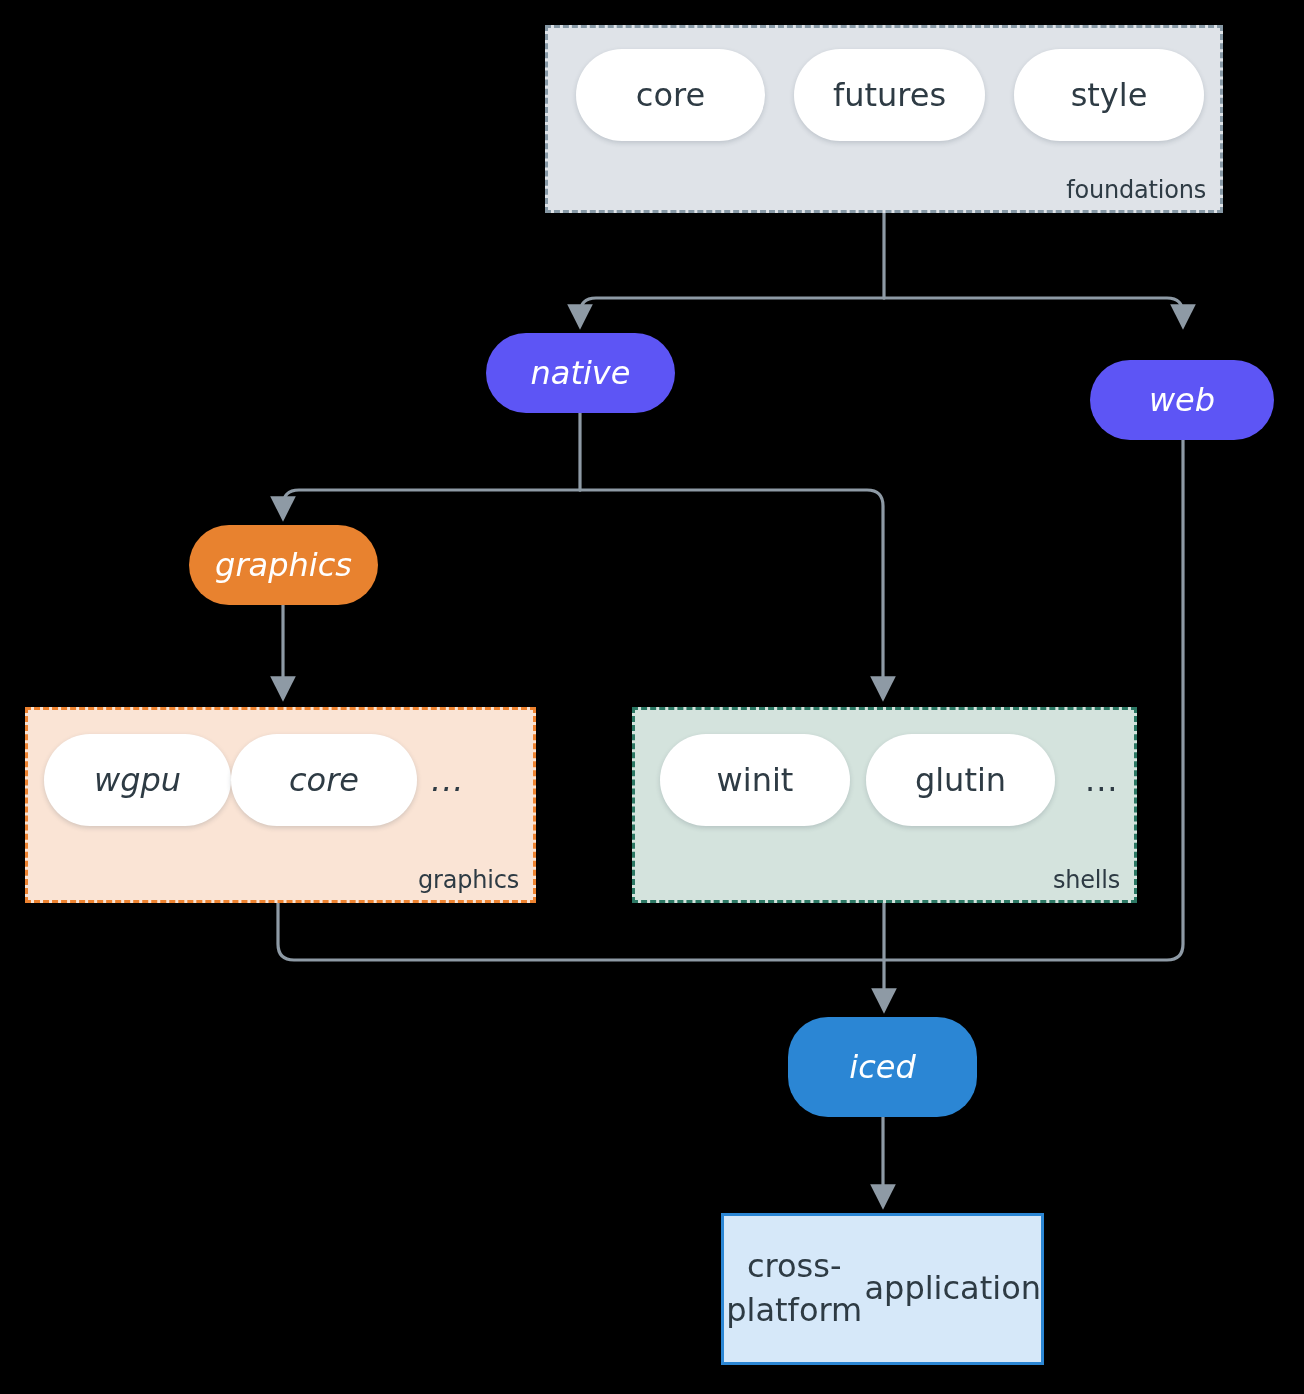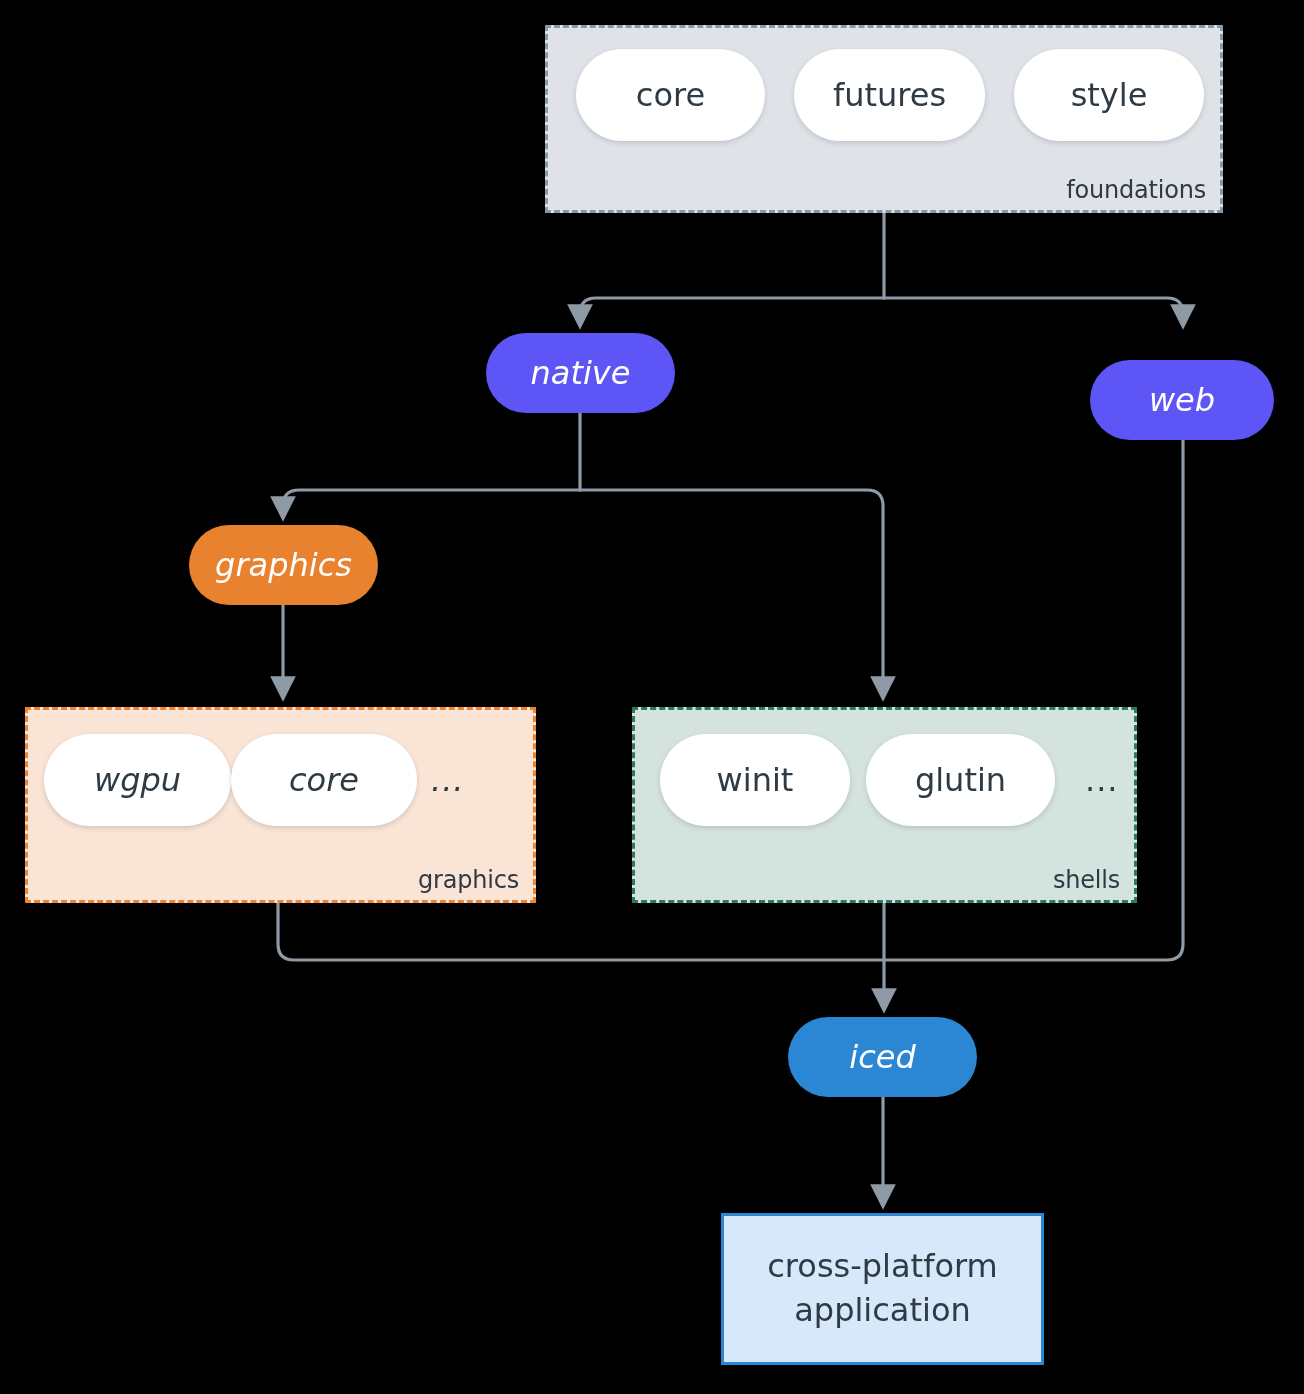--- a/index.html
+++ b/index.html
@@ -163,37 +163,37 @@
     top: 525px;
     width: 189px;
     height: 80px;
     background: #e8822f;
     border-radius: 40px;
   }
   #node-iced {
     left: 788px;
     top: 1017px;
     width: 189px;
-    height: 80px;
+    height: 100px;
     background: #2b86d4;
     border-radius: 40px;
   }
 
   
   #node-application {
     position: absolute;
     left: 721px;
     top: 1213px;
     width: 323px;
     height: 152px;
     background: #d6e8f9;
     border: 3px solid #2b86d4;
     box-sizing: border-box;
     display: flex;
-    flex-direction: column;
+    flex-direction: row;
     align-items: center;
     justify-content: center;
     font-size: 32px;
     color: #2e3b44;
     line-height: 1.36;
     text-align: center;
   }
 </style>
 </head>
 <body>

